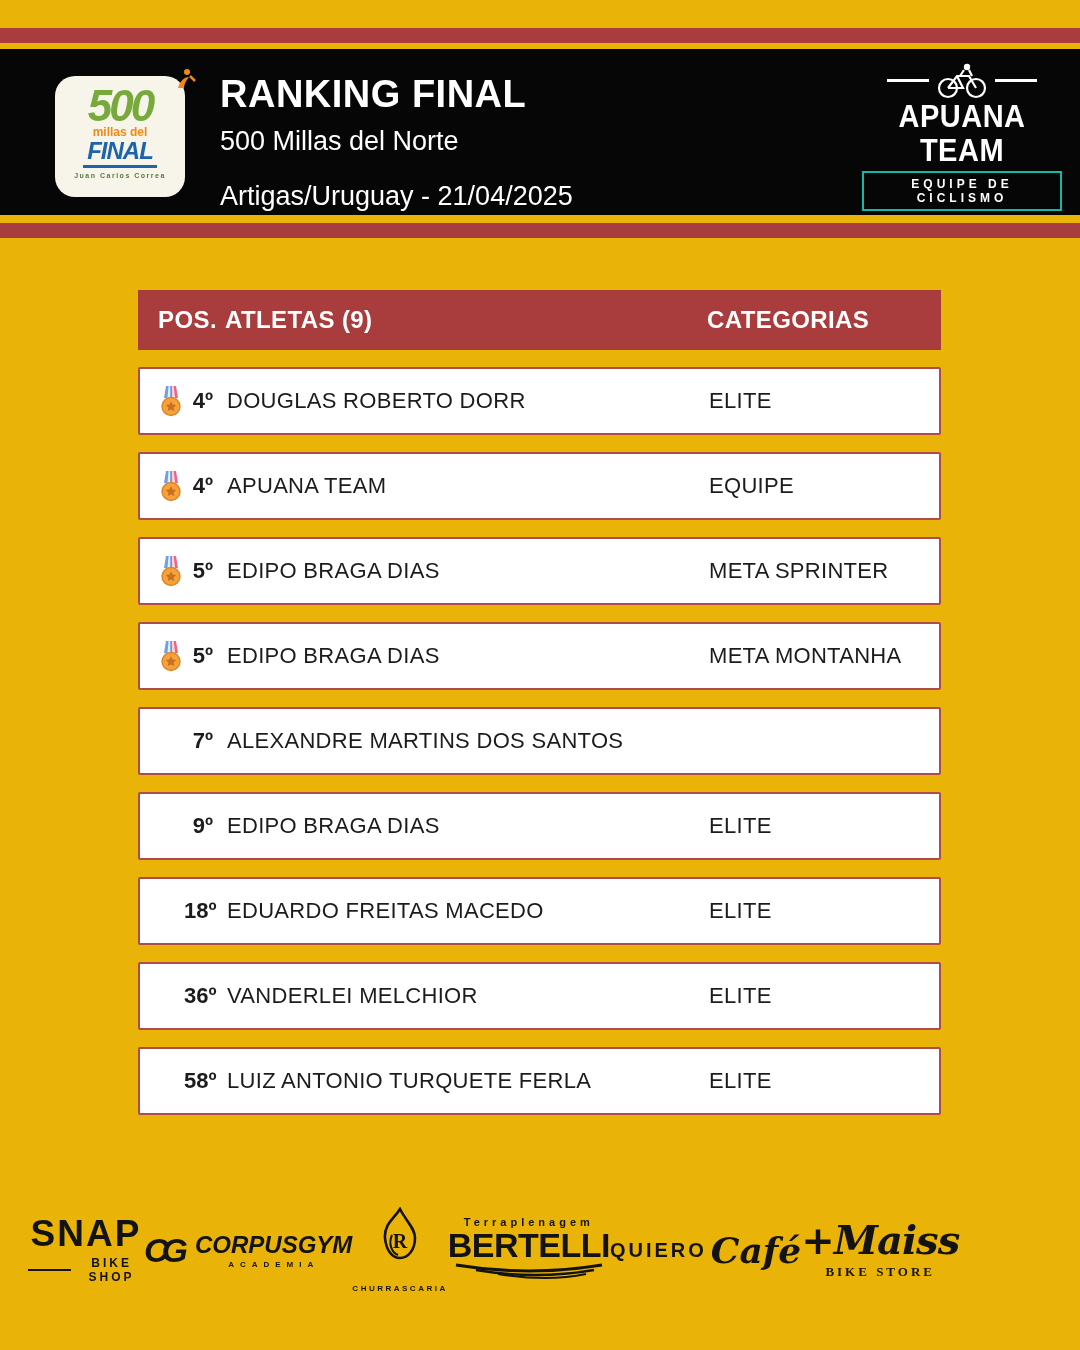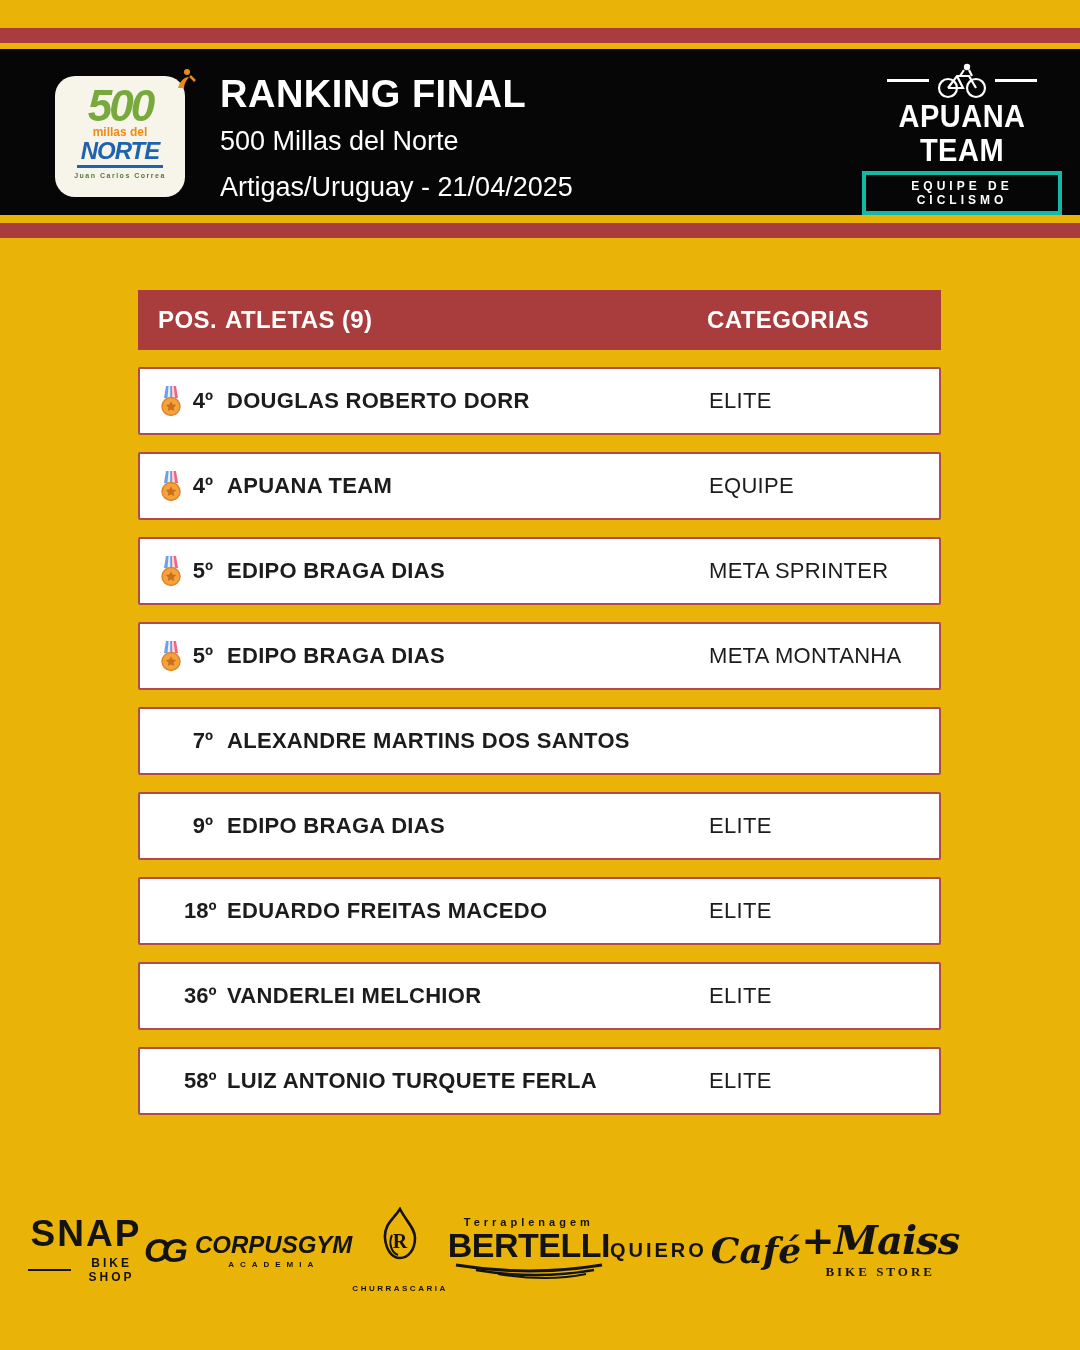--- a/index.html
+++ b/index.html
@@ -20,43 +20,43 @@
           line-height:44px;position:relative;display:inline-block;}
   .el-cyclist{position:absolute;right:-12px;top:-8px;}
   .el-millas{font-size:12px;font-weight:700;color:#EF8A16;line-height:12px;margin-top:-2px;}
   .el-norte{display:inline-block;font-size:24px;font-weight:800;font-style:italic;color:#1E63AE;
             line-height:26px;border-bottom:3px solid #1E63AE;padding:0 4px 1px 4px;letter-spacing:-1px;}
   .el-organizer{font-size:7px;font-weight:700;letter-spacing:1.5px;color:#55773A;margin-top:4px;}
 
   .title-block{position:absolute;left:220px;top:22px;color:#ffffff;}
   .main-title{font-size:38px;font-weight:700;line-height:46px;margin:0;letter-spacing:0.5px;}
   .sub-title{font-size:27px;font-weight:400;line-height:36px;margin-top:6px;}
-  .date-line{font-size:27px;font-weight:400;line-height:36px;margin-top:10px;text-align:center;}
+  .date-line{font-size:27px;font-weight:400;line-height:36px;margin-top:19px;text-align:center;}
 
   .team-logo{position:absolute;right:18px;top:10px;width:200px;text-align:center;color:#fff;}
   .bike-row{display:flex;align-items:center;justify-content:center;gap:6px;height:42px;}
   .bike-row .rule{display:inline-block;width:42px;height:3px;background:#ffffff;}
   .team-name{font-size:29px;font-weight:800;letter-spacing:0.5px;line-height:32px;transform:scaleY(1.08);}
-  .team-tagline{display:inline-block;margin-top:6px;border:4px solid #14b8a6;padding:4px 9px;
+  .team-tagline{display:inline-block;margin-top:6px;border:2px solid #14b8a6;padding:4px 9px;
                 font-size:12px;font-weight:700;letter-spacing:4px;}
 
   
   .table{position:absolute;left:138px;top:290px;width:803px;}
   .thead{box-sizing:border-box;height:60px;background:#A93C3C;color:#ffffff;display:flex;
          align-items:center;padding-left:20px;font-weight:700;font-size:24px;letter-spacing:0.4px;}
   .th-pos{width:67px;}
   .th-name{width:482px;}
   .th-cat{flex:1;}
 
   .row{box-sizing:border-box;height:68px;margin-top:17px;background:#ffffff;
        border:2px solid #AF4B4B;border-radius:2px;display:flex;align-items:center;padding-left:18px;}
   .cell-pos{width:55px;display:flex;align-items:center;justify-content:space-between;}
   .pos-num{font-weight:700;font-size:22px;color:#1c1c1c;white-space:nowrap;}
   .medal{display:inline-flex;width:26px;height:32px;}
-  .cell-name{margin-left:14px;width:482px;font-size:22px;letter-spacing:0.3px;color:#1c1c1c;font-weight:bold;}
+  .cell-name{margin-left:14px;width:482px;font-size:22px;letter-spacing:0.3px;color:#1c1c1c;}
   .cell-cat{flex:1;font-size:22px;letter-spacing:0.3px;color:#1c1c1c;}
 
   
   .sponsors{position:absolute;left:0;top:1180px;width:952px;height:140px;display:flex;
             align-items:center;justify-content:space-between;box-sizing:border-box;padding:0 28px;color:#131313;}
   .sp{text-align:center;}
   .snap-word{font-size:37px;font-weight:900;letter-spacing:2px;line-height:36px;}
   .snap-sub{display:flex;align-items:center;gap:8px;margin-top:4px;}
   .snap-rule{display:inline-block;width:62px;height:2px;background:#131313;}
   .snap-shop{font-size:12px;font-weight:700;letter-spacing:3px;}
@@ -88,21 +88,21 @@
   <header class="banner">
 
     <div class="event-logo">
       <div class="el-500">500</div>
       <svg class="el-cyclist" width="26" height="22" viewBox="0 0 26 22">
         <circle cx="16" cy="4" r="3" fill="#EF8A16"></circle>
         <path d="M7 20 C9 13 13 9 18 9 C15 13 13 16 13 20 Z" fill="#EF8A16"></path>
         <path d="M19 8 L24 13" stroke="#EF8A16" stroke-width="2.5" fill="none"></path>
       </svg>
       <div class="el-millas">millas del</div>
-      <div><span class="el-norte">NORTE</span></div>
+      <div><span class="el-norte">FINAL</span></div>
       <div class="el-organizer">Juan Carlos Correa</div>
     </div>
 
     <div class="title-block">
       <h1 class="main-title">RANKING FINAL</h1>
       <div class="sub-title">500 Millas del Norte</div>
       <div class="date-line">Artigas/Uruguay - 21/04/2025</div>
     </div>
 
     <div class="team-logo">

